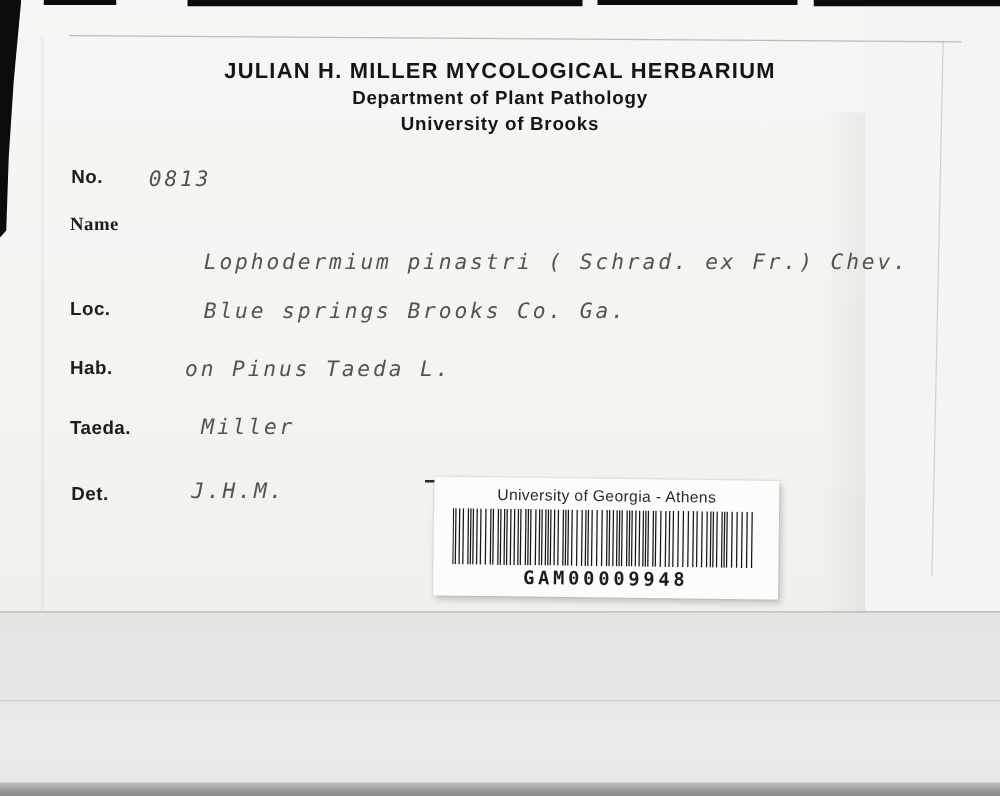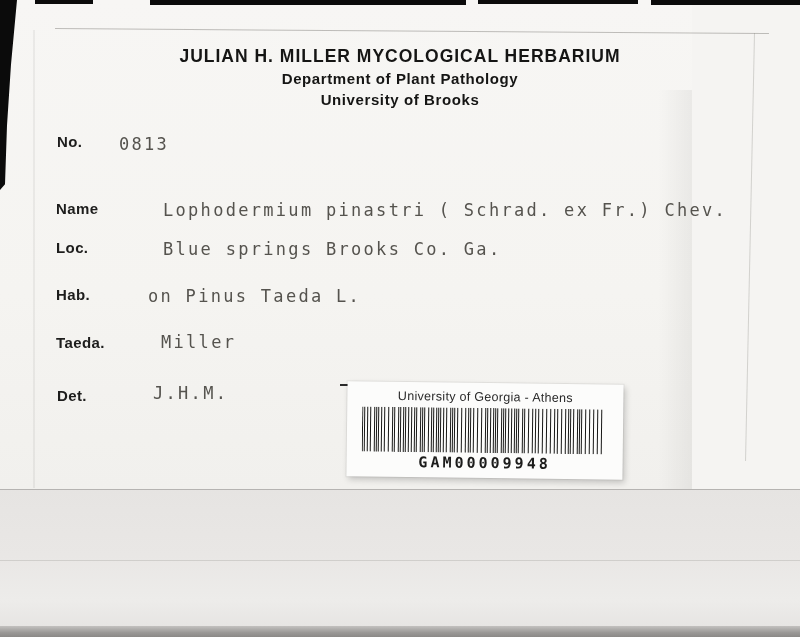--- a/index.html
+++ b/index.html
@@ -35,21 +35,21 @@
     position:absolute;left:0;top:0;width:20px;height:190px;background:#0b0b0b;
     clip-path:polygon(0 0,17px 0,11px 34%,7px 66%,5px 97%,0 100%);
   }
   
   .print-label{
     position:absolute;font-weight:bold;font-size:15px;color:#1d1d1c;
     letter-spacing:0.4px;
   }
   .type-value{
     position:absolute;font-family:"DejaVu Sans Mono","Liberation Mono",monospace;
-    font-size:17px;letter-spacing:2.3px;color:#55534e;white-space:nowrap;
+    font-size:17px;letter-spacing:2.3px;color:#55534e;white-space:nowrap;font-style:italic;
   }
   .hdr{position:absolute;left:0;width:800px;text-align:center;color:#151514;font-weight:bold;}
   .hdr1{top:46px;font-size:17.5px;letter-spacing:1px;}
   .hdr2{top:70px;font-size:15px;letter-spacing:0.6px;}
   .hdr3{top:91px;font-size:15px;letter-spacing:0.6px;}
   
   .sticker{
     position:absolute;left:347px;top:383px;width:276px;height:95px;
     background:#fcfcfb;transform:rotate(0.7deg);
     box-shadow:2px 3px 6px rgba(0,0,0,0.20), 0 0 0 1px rgba(0,0,0,0.05);
@@ -98,21 +98,21 @@
     <div class="card-fold"></div>
     <div class="right-shade"></div>
 
     <div class="hdr hdr1">JULIAN H. MILLER MYCOLOGICAL HERBARIUM</div>
     <div class="hdr hdr2">Department of Plant Pathology</div>
     <div class="hdr hdr3">University of Brooks</div>
 
     <div class="print-label" style="left:57px;top:133px;">No.</div>
     <div class="type-value" style="left:119px;top:134px;">0813</div>
 
-    <div class="print-label" style="left:56px;top:200px;">Name</div>
+    <div class="print-label" style="left:56px;top:172px;font-family:Liberation Serif, serif;">Name</div>
     <div class="type-value" style="left:163px;top:200px;">Lophodermium pinastri ( Schrad. ex Fr.) Chev.</div>
 
     <div class="print-label" style="left:56px;top:239px;">Loc.</div>
     <div class="type-value" style="left:163px;top:239px;">Blue springs Brooks Co. Ga.</div>
 
     <div class="print-label" style="left:56px;top:286px;">Hab.</div>
     <div class="type-value" style="left:148px;top:286px;">on Pinus Taeda L.</div>
 
     <div class="print-label" style="left:56px;top:334px;">Taeda.</div>
     <div class="type-value" style="left:161px;top:332px;">Miller</div>

